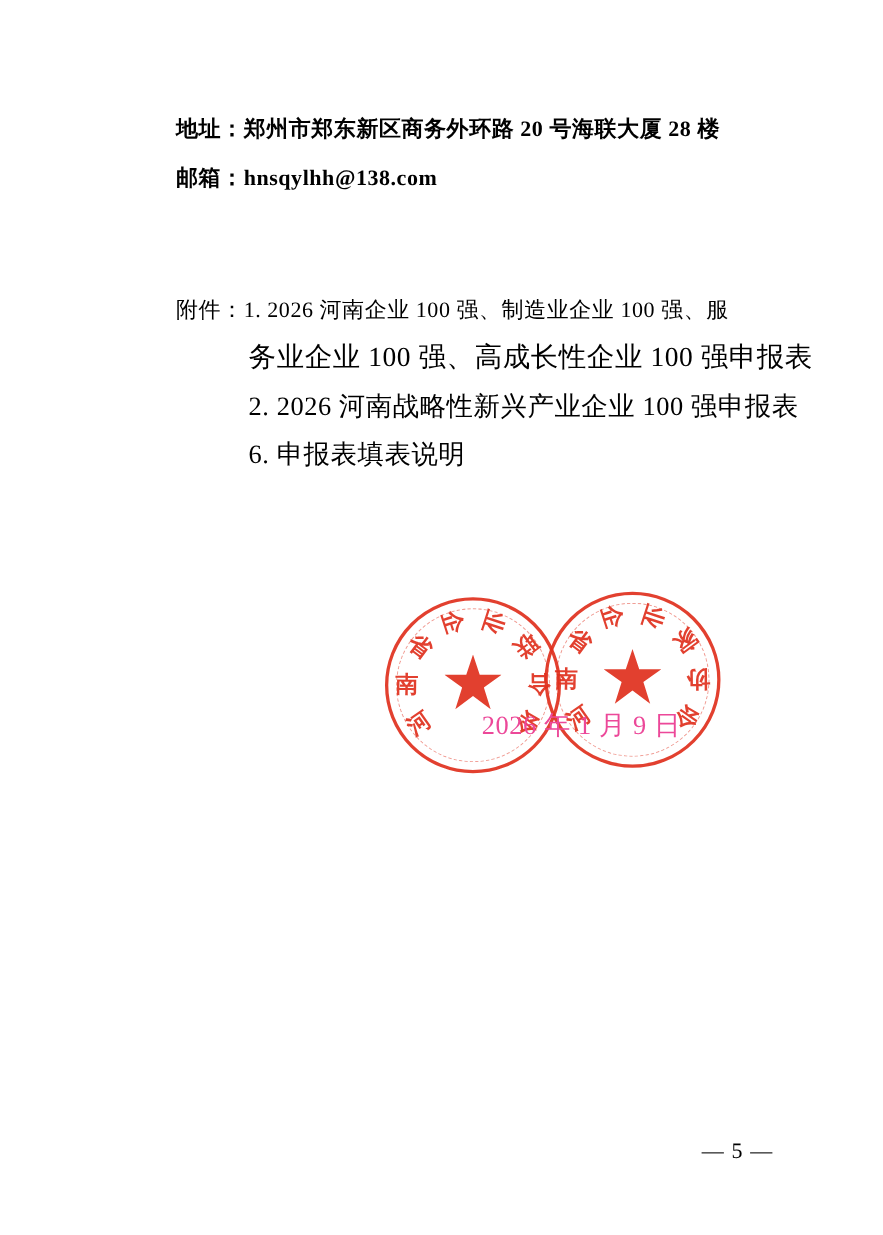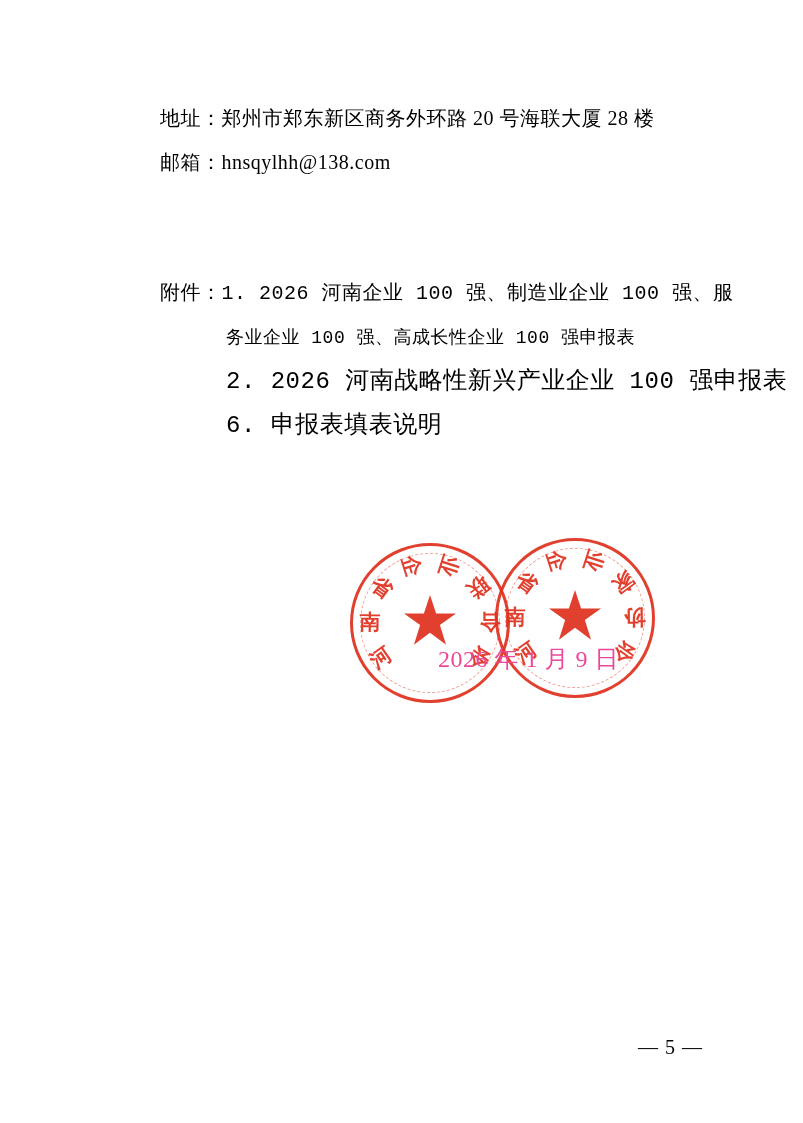--- a/index.html
+++ b/index.html
@@ -21,46 +21,46 @@
     width: 803px;
     height: 1123px;
     box-sizing: border-box;
   }
 
   .contact-block {
     position: absolute;
     left: 160px;
     top: 96px;
     width: 560px;
+    font-weight: bold;
   }
 
   .doc-line {
     font-size: 20px;
     line-height: 44px;
     white-space: nowrap;
     letter-spacing: 0.5px;
   }
 
   .attach-block {
     position: absolute;
     left: 160px;
-    top: 272px;
+    top: 260px;
     width: 580px;
-    font-family: Liberation Mono, monospace;
   }
 
   .attach-first {
     font-size: 20px;
     line-height: 44px;
     white-space: nowrap;
     letter-spacing: 0.5px;
   }
 
   .attach-cont {
-    font-size: 18px;
+    font-size: 25px;
     line-height: 44px;
     white-space: nowrap;
     letter-spacing: 0.5px;
     padding-left: 66px;
   }
 
   .attach-item {
     font-size: 24px;
     line-height: 44px;
     white-space: nowrap;

